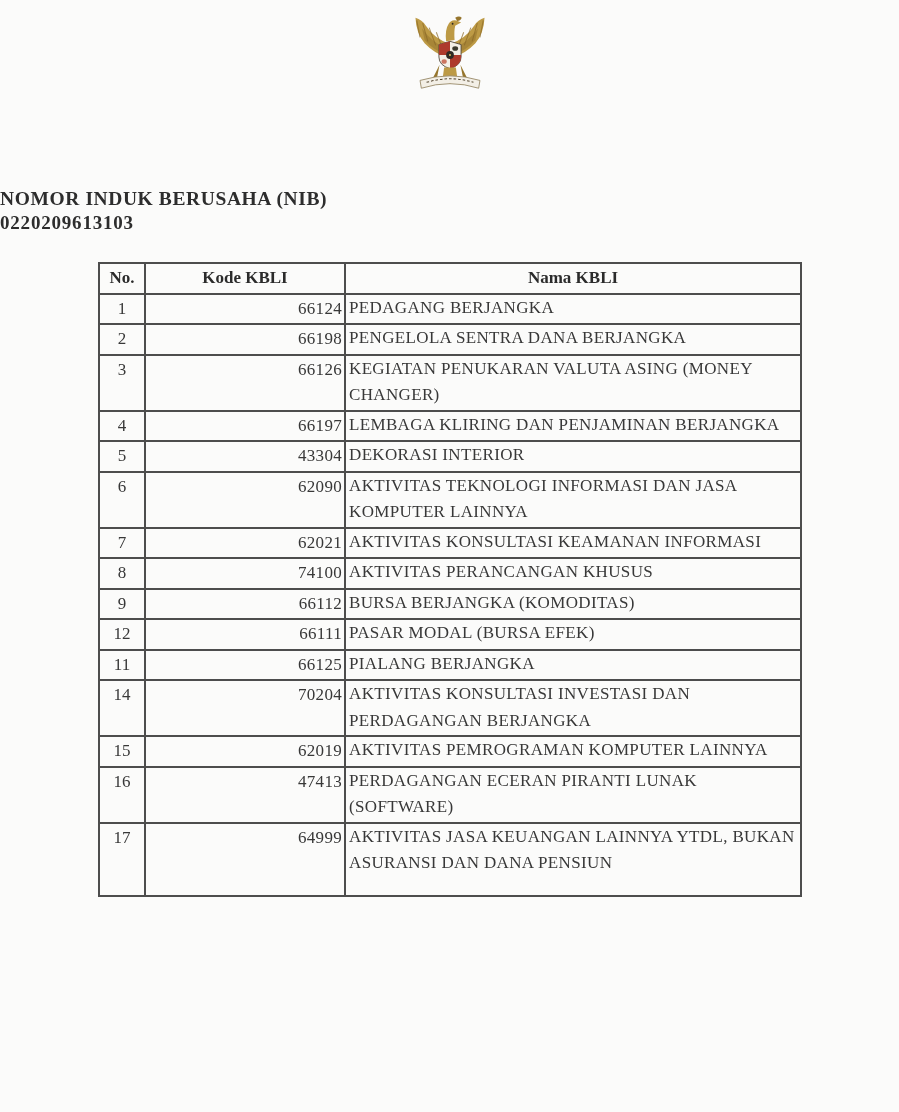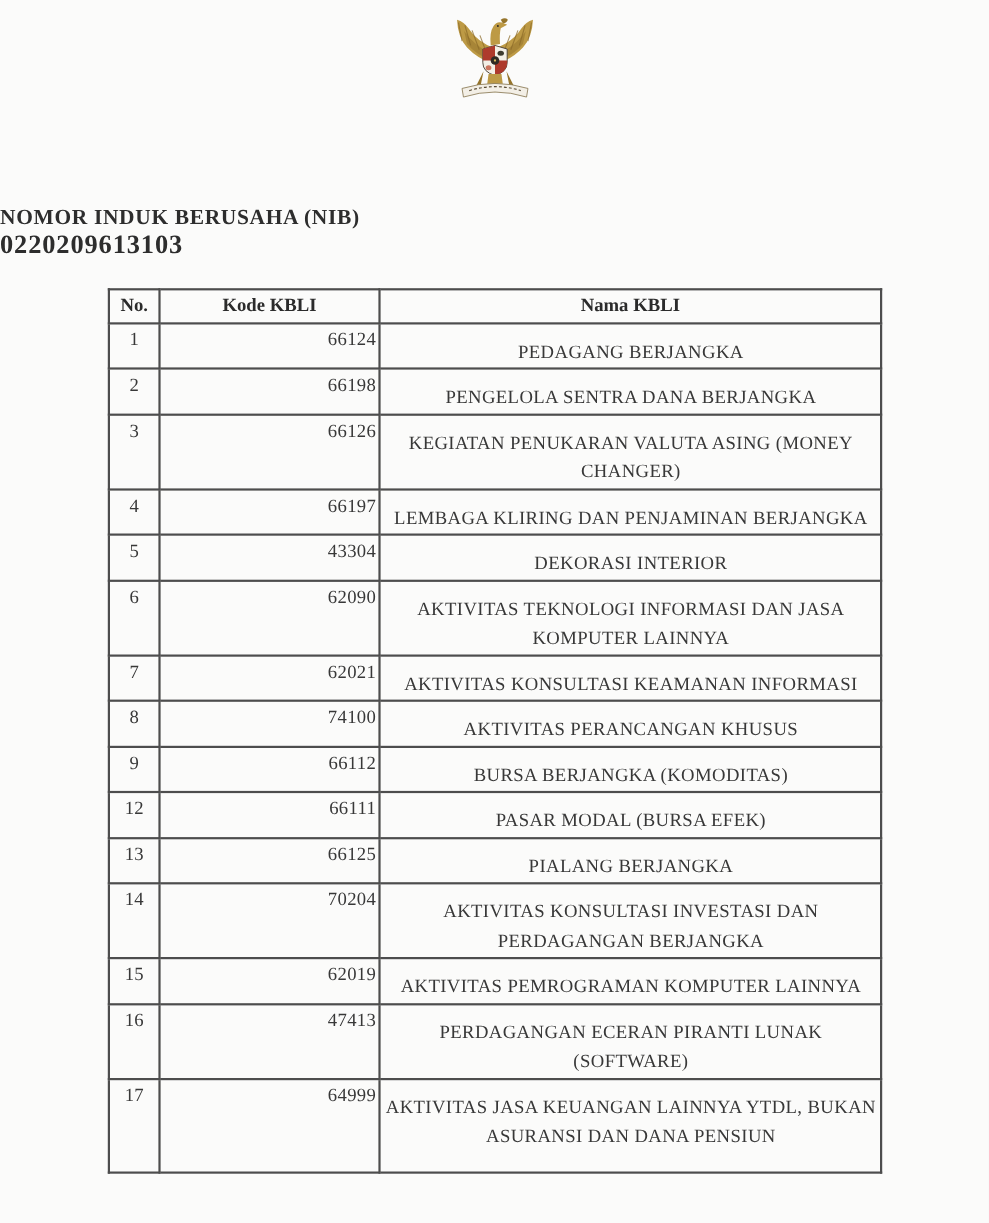--- a/index.html
+++ b/index.html
@@ -41,21 +41,21 @@
     text-align: left;
     color: #2d2d2d;
   }
   .doc-title {
     font-size: 19.5px;
     font-weight: bold;
     letter-spacing: 0.6px;
     line-height: 24px;
   }
   .doc-number {
-    font-size: 24px;
+    font-size: 19px;
     font-weight: bold;
     letter-spacing: 0.8px;
     line-height: 24px;
   }
 
   table.kbli {
     border-collapse: collapse;
     width: 702px;
     margin: 27px 0 0 98px;
     table-layout: fixed;
@@ -73,21 +73,21 @@
     text-align: center;
     padding: 1px 2px;
     color: #2b2b2b;
   }
   col.c-no   { width: 46px; }
   col.c-kode { width: 200px; }
   col.c-nama { width: 456px; }
 
   td.col-no   { text-align: center; padding: 1px 2px; }
   td.col-kode { text-align: right; padding: 1px 2px; letter-spacing: 0.3px; }
-  td.col-nama { text-align: center; padding: 12px 2px 1px 3px; letter-spacing: 0.35px; }
+  td.col-nama { text-align: left; padding: 0 2px 1px 3px; letter-spacing: 0.35px; }
 
   table.kbli tr:last-child td { padding-bottom: 18px; }
 </style>
 </head>
 <body>
 
 <div class="page">
 
   <div class="emblem-wrap">
     <svg viewBox="0 0 132 138" xmlns="http://www.w3.org/2000/svg" aria-hidden="true">
@@ -197,21 +197,21 @@
           <td class="col-no">9</td>
           <td class="col-kode">66112</td>
           <td class="col-nama">BURSA BERJANGKA (KOMODITAS)</td>
         </tr>
         <tr>
           <td class="col-no">12</td>
           <td class="col-kode">66111</td>
           <td class="col-nama">PASAR MODAL (BURSA EFEK)</td>
         </tr>
         <tr>
-          <td class="col-no">13</td>
+          <td class="col-no">11</td>
           <td class="col-kode">66125</td>
           <td class="col-nama">PIALANG BERJANGKA</td>
         </tr>
         <tr>
           <td class="col-no">14</td>
           <td class="col-kode">70204</td>
           <td class="col-nama">AKTIVITAS KONSULTASI INVESTASI DAN PERDAGANGAN BERJANGKA</td>
         </tr>
         <tr>
           <td class="col-no">15</td>

